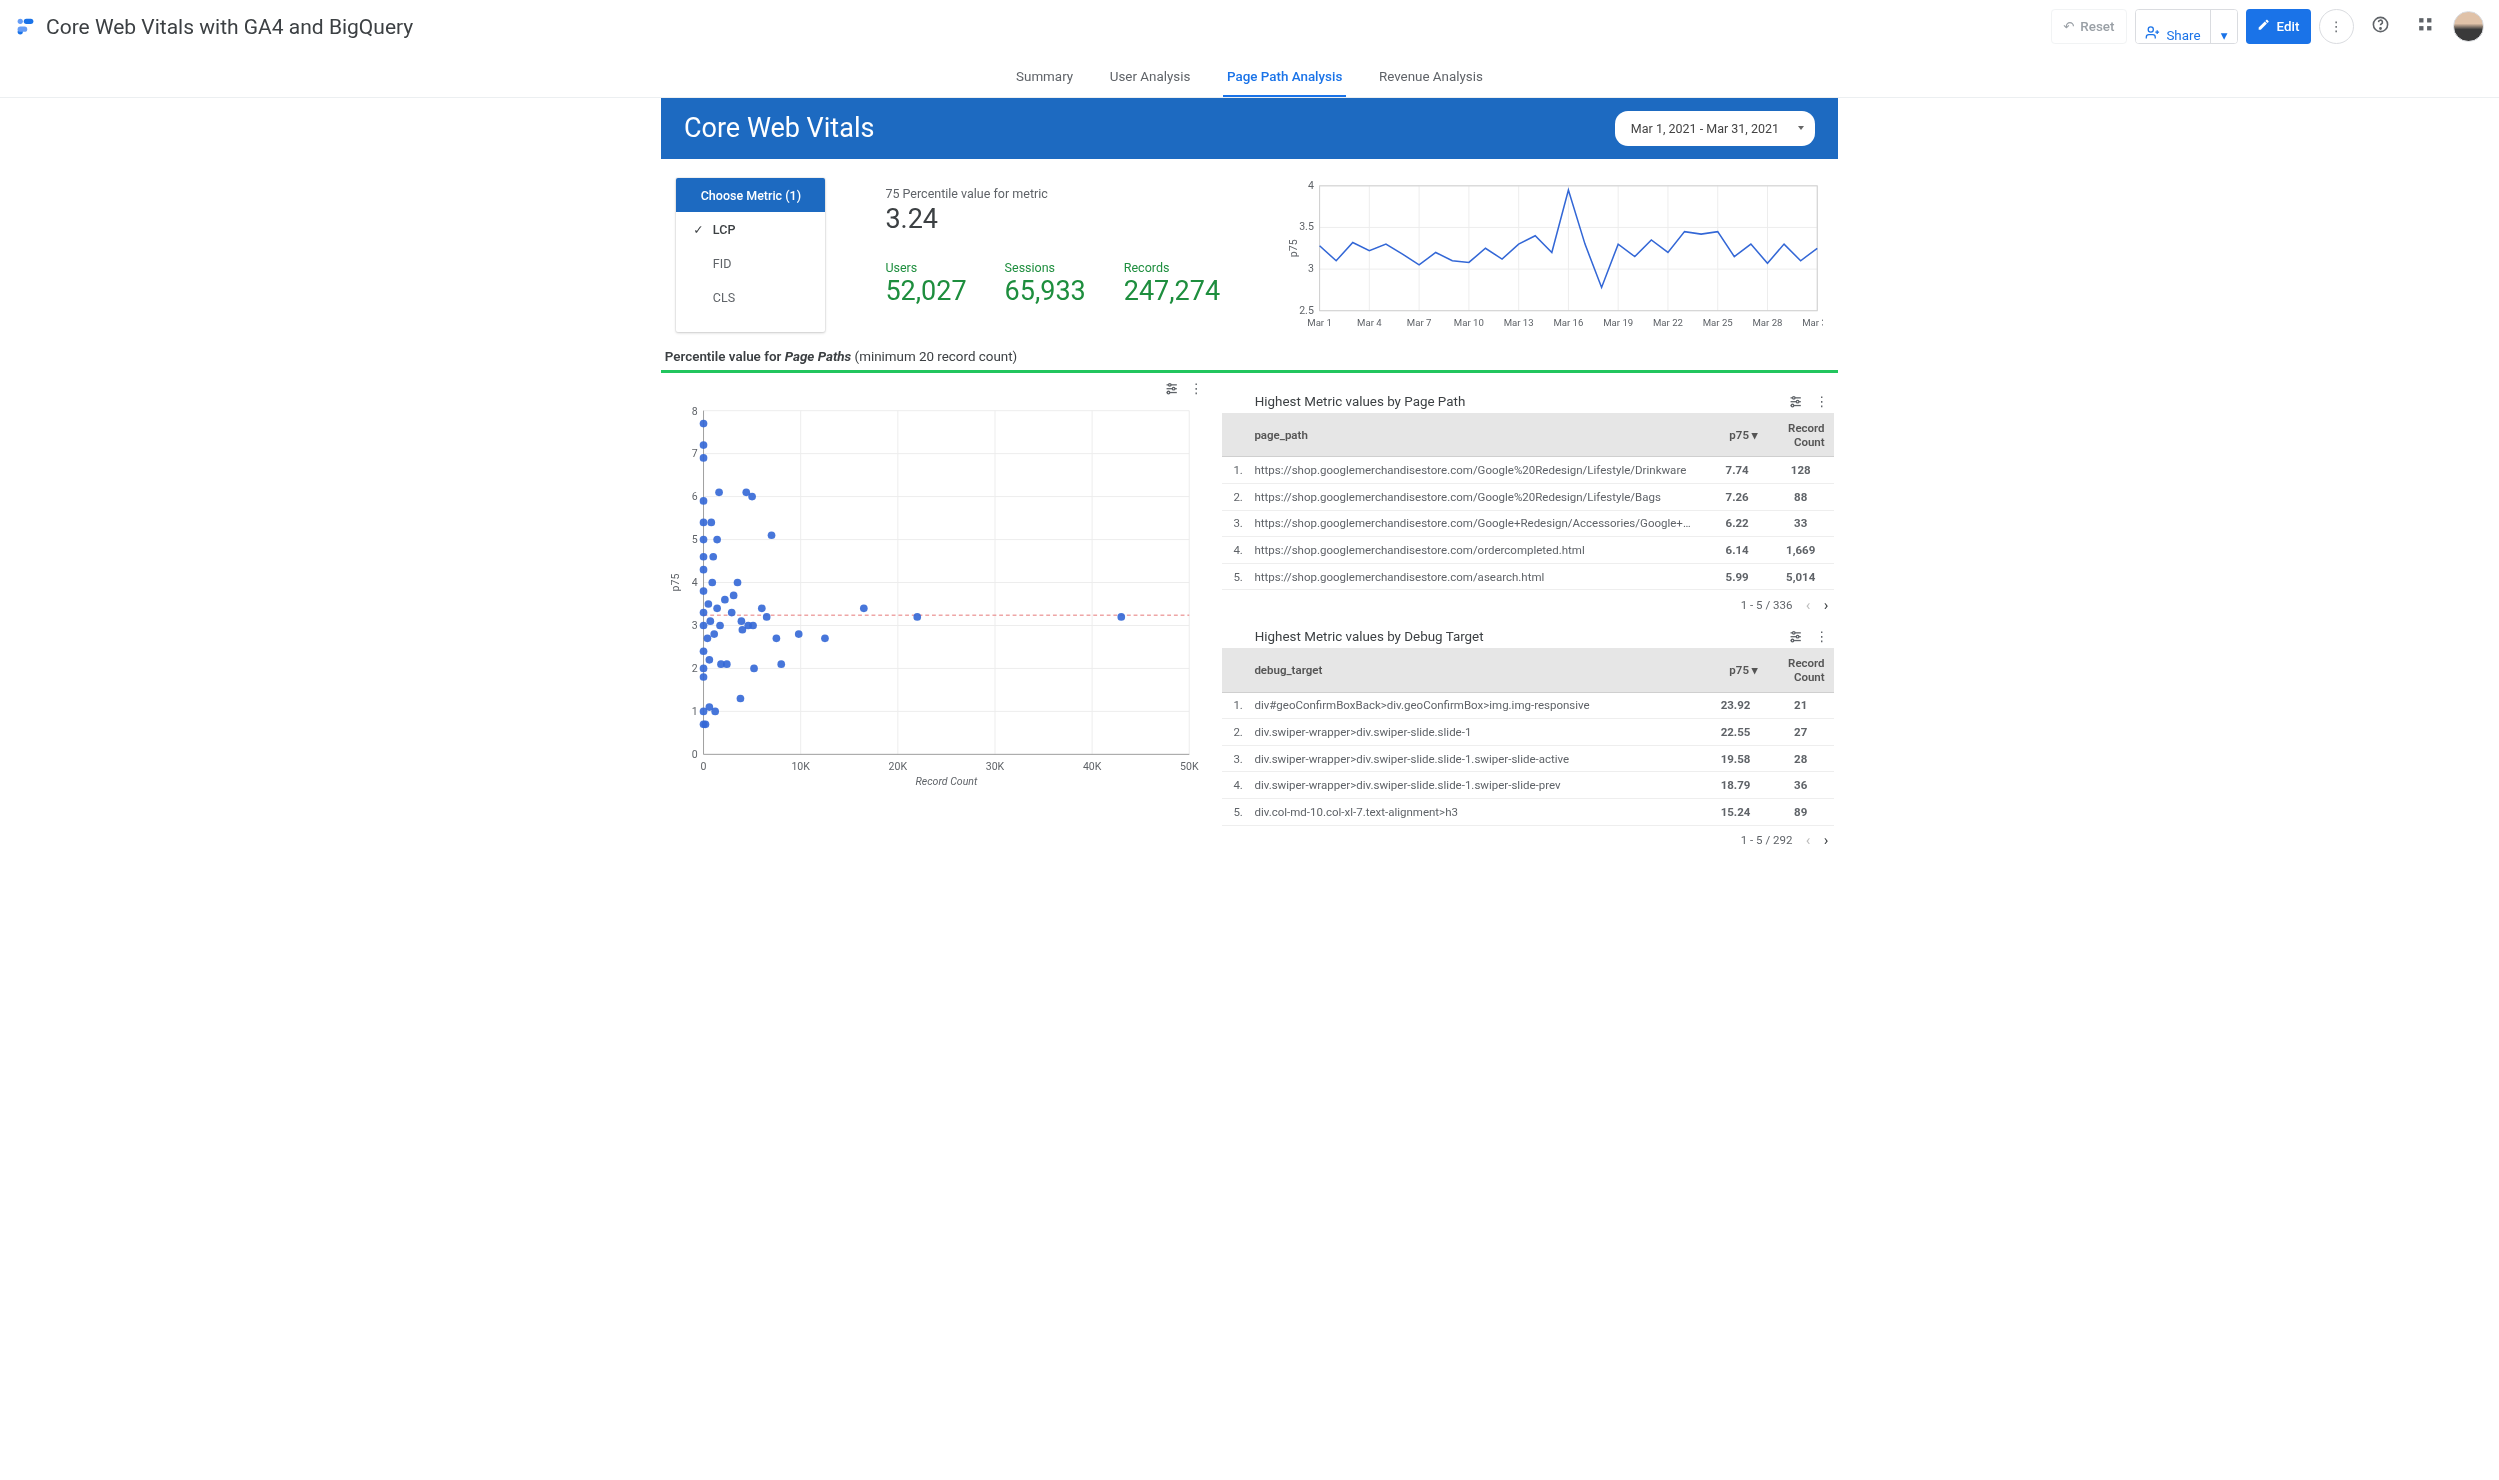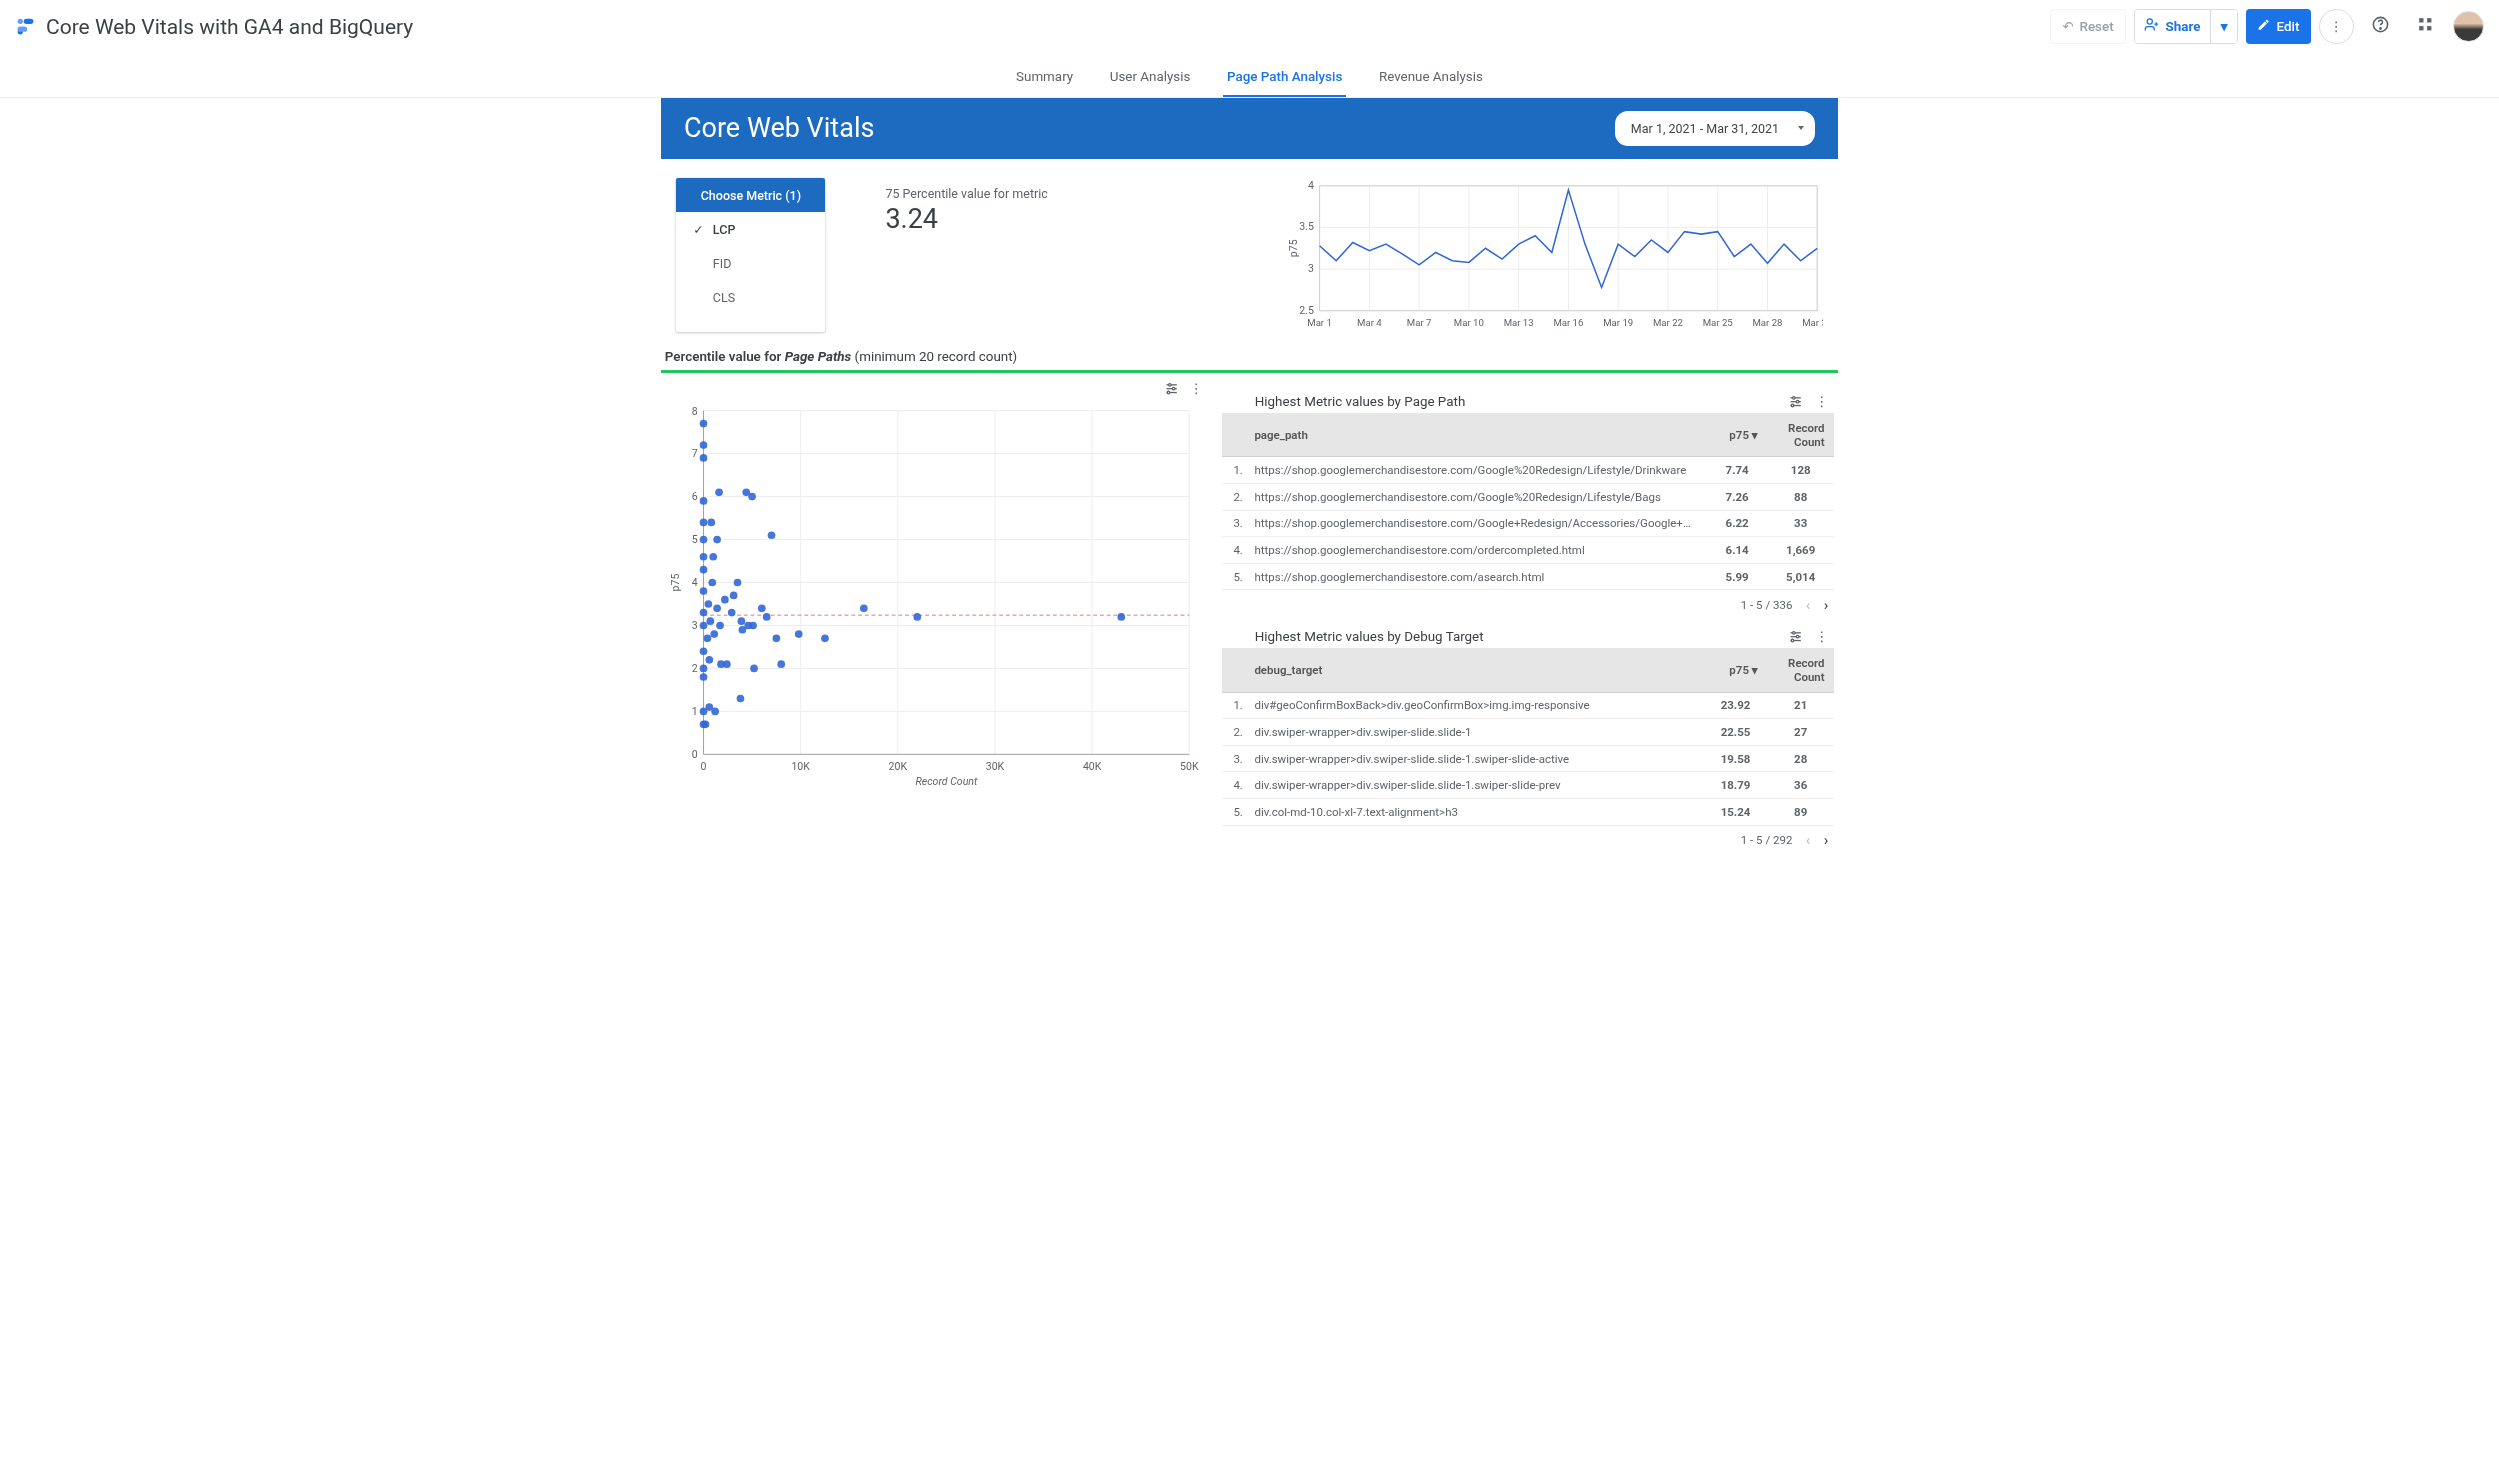--- a/index.html
+++ b/index.html
@@ -18,21 +18,21 @@
   
   .topbar{display:flex;align-items:center;height:54px;padding:0 15.4px;border-bottom:1px solid transparent;position:relative}
   .logo-icon{display:inline-flex;align-items:center;margin-right:9.6px}
   .title{font-size:21px;font-weight:400;color:#3c4043}
   .topbar-right{margin-left:auto;display:flex;align-items:center;gap:7.7px}
   .icon-btn{width:38px;height:38px;border:none;background:none;border-radius:50%;display:inline-flex;align-items:center;justify-content:center;color:var(--grey-text);cursor:pointer;font-size:17.3px}
   .btn{display:inline-flex;align-items:center;gap:5.8px;border:1px solid var(--grey-border);background:#fff;color:var(--grey-text);border-radius:3.8px;padding:0 11.5px;height:35px;font-size:13.4px;font-weight:500;cursor:pointer;}
   .btn.disabled{color:#9aa0a6;border-color:#f1f3f4}
   .btn.primary{background:var(--blue);color:#fff;border:none}
   .btn-split{display:inline-flex;border:1px solid var(--grey-border);border-radius:3.8px;overflow:hidden;height:35px;}
-  .btn-split .seg{display:inline-flex;align-items:center;gap:5.8px;padding:0 9.6px;font-size:13.4px;font-weight:700;color:var(--blue);background:#fff;border:none;cursor:pointer}
+  .btn-split .seg{display:inline-flex;align-items:flex-end;gap:5.8px;padding:0 9.6px;font-size:13.4px;font-weight:400;color:var(--blue);background:#fff;border:none;cursor:pointer}
   .btn-split .arrow{border-left:1px solid var(--grey-border);width:27px;justify-content:center}
   .avatar{width:31px;height:31px;border-radius:50%;background:linear-gradient(180deg,#e0c2a8 40%,#3a3a3a 60%);border:1px solid var(--grey-border)}
   .more-outline{width:35px;height:35px;border:1px solid var(--grey-border);border-radius:50%;display:inline-flex;align-items:center;justify-content:center;color:var(--grey-text);cursor:pointer;background:#fff}
   
   .tabstrip{display:flex;justify-content:center;border-bottom:1px solid #eceff1;height:44px;align-items:flex-end;gap:29px;}
   .tab{padding:11.5px 3.8px;font-size:13.4px;color:var(--grey-text);border-bottom:2.9px solid transparent;cursor:pointer;}
   .tab.active{color:var(--blue);font-weight:500;border-bottom-color:var(--blue)}
   
   .page{width:1177px;margin:0 auto;}
   
@@ -166,20 +166,34 @@
       </div>
       <div class="metric-item">
         <span class="check-slot"></span>
         <span>CLS</span>
       </div>
     </div>
 
     <div class="kpi-block">
       <div class="kpi-label">75 Percentile value for metric</div>
       <div class="kpi-big">3.24</div>
+      <div class="kpi-row">
+        <div class="kpi">
+          <div class="l">Users</div>
+          <div class="v">52,027</div>
+        </div>
+        <div class="kpi">
+          <div class="l">Sessions</div>
+          <div class="v">65,933</div>
+        </div>
+        <div class="kpi">
+          <div class="l">Records</div>
+          <div class="v">247,274</div>
+        </div>
+      </div>
     </div>
 
     <div class="line-chart-wrap">
       <svg id="linechart" class="line-chart" viewBox="0 0 560 160">
           <line x1="36" x2="554" y1="138" y2="138" stroke="var(--chart-grid)"></line>
           <text x="30" y="141" text-anchor="end" class="axis-label-y">2.5</text>
           <line x1="36" x2="554" y1="94.66666666666667" y2="94.66666666666667" stroke="var(--chart-grid)"></line>
           <text x="30" y="97.66666666666667" text-anchor="end" class="axis-label-y">3</text>
           <line x1="36" x2="554" y1="51.333333333333336" y2="51.333333333333336" stroke="var(--chart-grid)"></line>
           <text x="30" y="54.333333333333336" text-anchor="end" class="axis-label-y">3.5</text>

